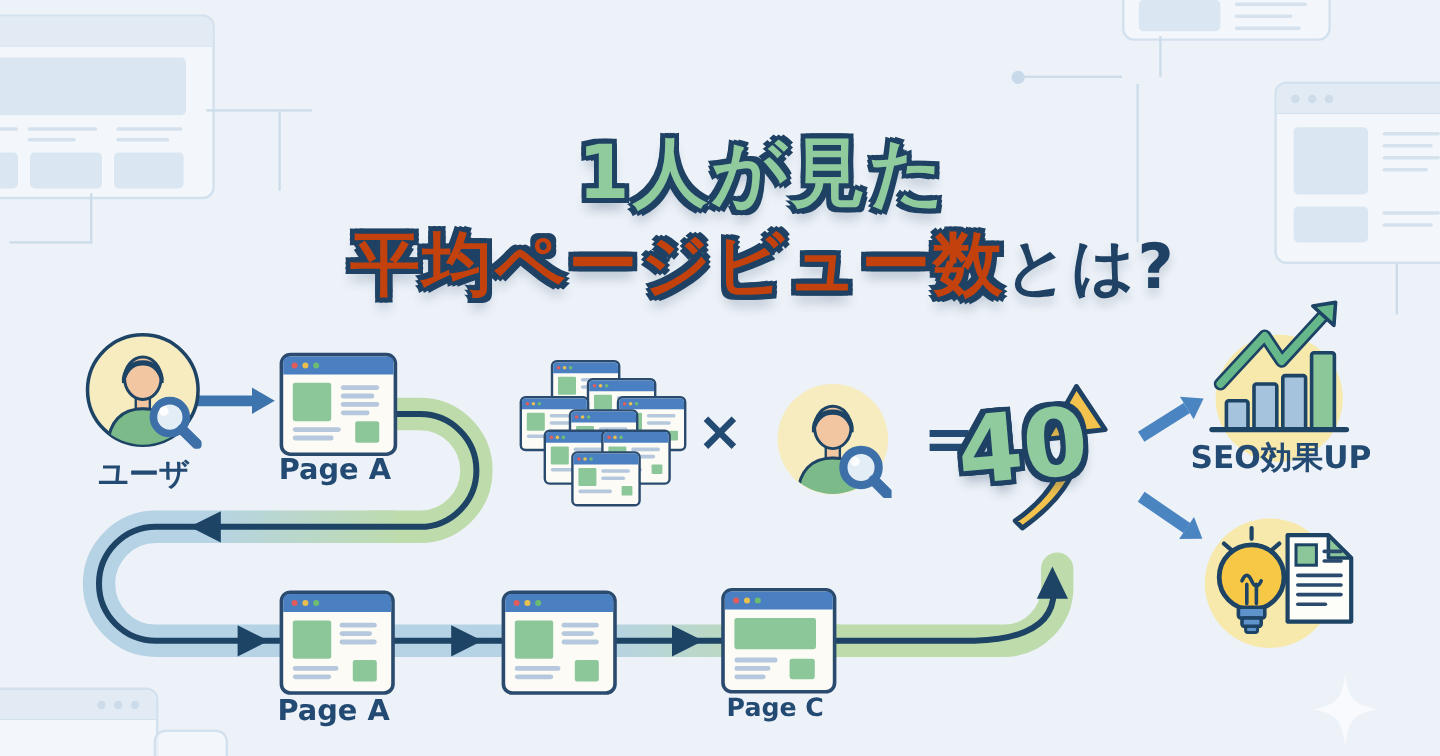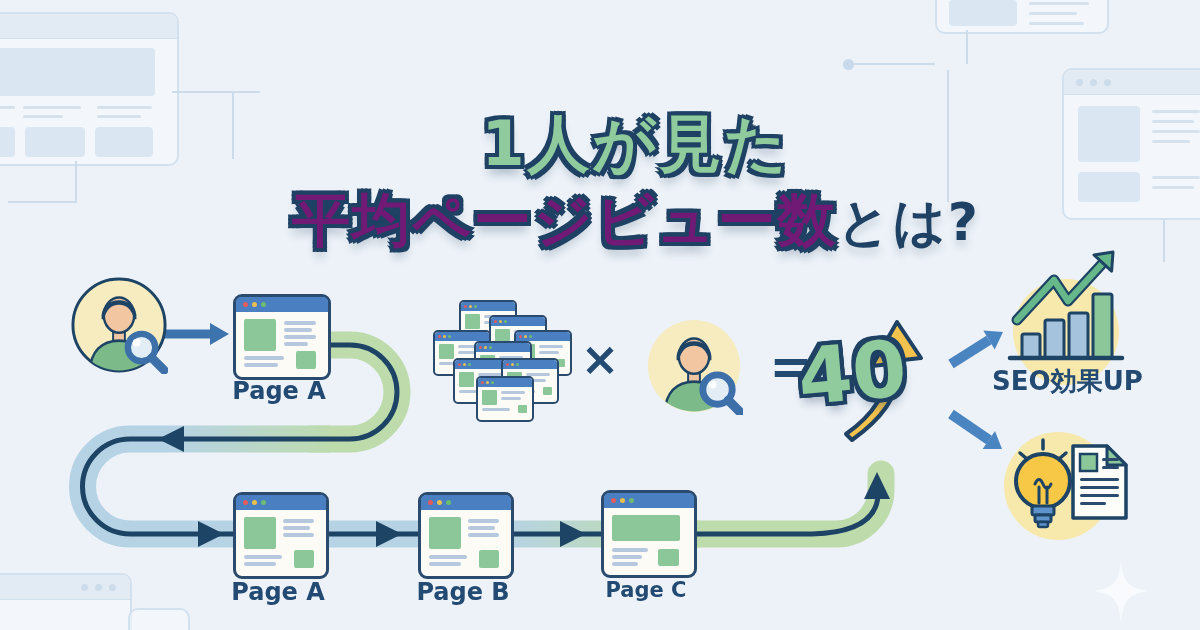--- a/index.html
+++ b/index.html
@@ -26,21 +26,21 @@
   .badge{position:absolute;z-index:2;top:42px;left:50%;transform:translateX(-50%);
          background:#4b86c3;color:#fff;font-weight:bold;font-size:28px;height:47px;line-height:47px;
          padding:0 40px;border-radius:26px;letter-spacing:2px;box-shadow:0 3px 7px rgba(46,86,134,.28);}
   .title{position:absolute;z-index:2;left:0;width:100%;text-align:center;font-weight:bold;padding-left:36px;}
   .t1{top:102px;font-size:62px;letter-spacing:3px;}
   .t2{top:182px;font-size:58px;letter-spacing:2px;}
   .ot{text-shadow:-4px -4px 0 var(--navy),0 -4px 0 var(--navy),4px -4px 0 var(--navy),
       -4px 0 0 var(--navy),4px 0 0 var(--navy),-4px 4px 0 var(--navy),0 4px 0 var(--navy),
       4px 4px 0 var(--navy),0 9px 10px rgba(25,55,90,.30);}
   .green-text{color:#8fcb9d;}
-  .yellow-text{color:#701a75;}
+  .yellow-text{color:#c2410c;}
   .suffix{color:var(--navy);font-size:52px;text-shadow:0 6px 8px rgba(25,55,90,.18);}
   .lbl{position:absolute;z-index:2;color:var(--label);font-weight:bold;text-align:center;}
   .icon-abs{position:absolute;z-index:2;}
   .num40{position:absolute;z-index:2;left:798px;top:328px;width:104px;text-align:center;
          font-size:78px;font-weight:bold;color:#8fcb9d;transform:rotate(-5deg);}
   
   .browser{position:absolute;z-index:2;background:var(--cream);border:3px solid var(--browser-border);border-radius:9px;}
   .bbar{height:15px;background:var(--bar-blue);border-radius:5px 5px 0 0;display:flex;align-items:center;gap:4px;padding-left:7px;}
   .dot{width:5px;height:5px;border-radius:50%;}
   .dr{background:#e25c5c;}.dy{background:#e9c050;}.dg{background:#6cbd72;}
@@ -184,20 +184,21 @@
     <g clip-path="url(#pclipA)">
       <rect x="44" y="52" width="12" height="14" fill="#f1c6a0" stroke="#1d4365" stroke-width="2"></rect>
       <path d="M 20 101 C 20 76 33 66 50 66 C 67 66 80 76 80 101 Z" fill="#7cba89" stroke="#1d4365" stroke-width="2.5"></path>
       <ellipse cx="50" cy="40" rx="15.5" ry="18" fill="#f1c6a0" stroke="#1d4365" stroke-width="2.5"></ellipse>
       <path d="M 33.5 44 C 31 20 69 20 66.5 44 C 64 32 58 28 50 28 C 42 28 36 32 33.5 44 Z" fill="#6a4a33" stroke="#1d4365" stroke-width="2.5"></path>
     </g>
     <circle cx="73" cy="73" r="14" fill="#e3edf5" stroke="#3d6fa9" stroke-width="6.5"></circle>
     <circle cx="68" cy="68" r="4" fill="#ffffff" opacity="0.85"></circle>
     <path d="M 83.5 83.5 L 96 96" stroke="#3d6fa9" stroke-width="9" stroke-linecap="round"></path>
   </svg>
+  <div class="lbl" style="left:50px;top:378px;width:140px;font-size:25px;">ユーザ</div>
 
   <div class="browser" style="left:233px;top:294px;width:92px;height:80px;">
     <div class="bbar">
         <i class="dot dr"></i>
         <i class="dot dy"></i>
         <i class="dot dg"></i>
       </div>
     <div class="bbody">
       <div class="gblk" style="left:8px;top:7px;width:32px;height:32px;"></div>
       <div class="ln" style="left:48px;top:9px;width:32px;"></div>
@@ -412,21 +413,20 @@
     <div class="bbody">
       <div class="gblk" style="left:8px;top:7px;width:32px;height:32px;"></div>
       <div class="ln" style="left:47px;top:9px;width:31px;"></div>
       <div class="ln" style="left:47px;top:16px;width:27px;"></div>
       <div class="ln" style="left:47px;top:23px;width:31px;"></div>
       <div class="ln" style="left:8px;top:45px;width:38px;"></div>
       <div class="ln" style="left:8px;top:52px;width:32px;"></div>
       <div class="gblk" style="left:58px;top:40px;width:20px;height:18px;"></div>
     </div>
   </div>
-  <div class="lbl" style="left:408px;top:578px;width:110px;font-size:24px;">Page B</div>
 
   <div class="browser" style="left:601px;top:490px;width:90px;height:82px;">
     <div class="bbar">
         <i class="dot dr"></i>
         <i class="dot dy"></i>
         <i class="dot dg"></i>
       </div>
     <div class="bbody">
       <div class="gblk" style="left:8px;top:7px;width:68px;height:26px;"></div>
       <div class="ln" style="left:8px;top:40px;width:36px;"></div>

